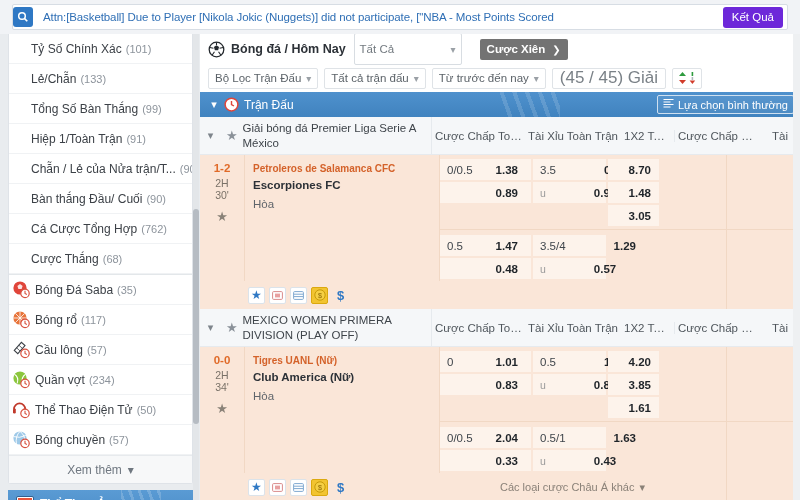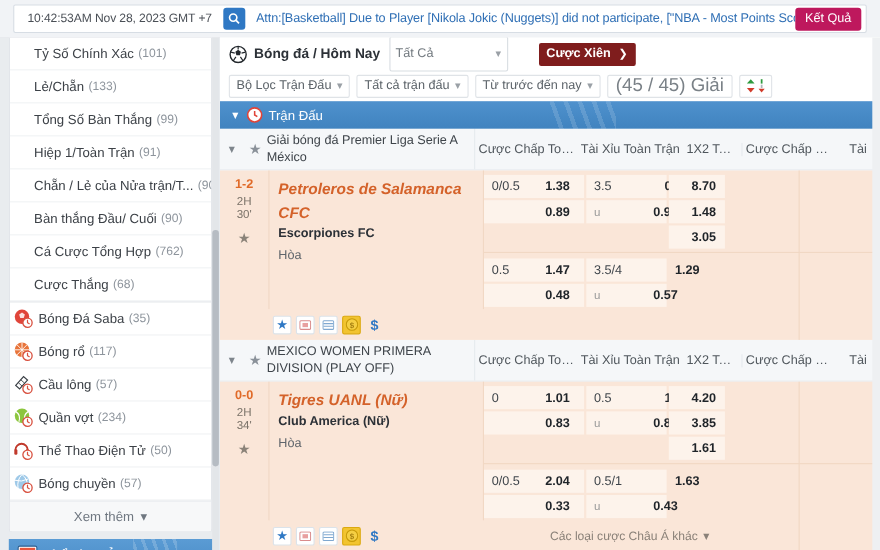--- a/index.html
+++ b/index.html
@@ -33,21 +33,21 @@
     display: flex; align-items: center; justify-content: center;
     flex: 0 0 auto; margin-right: 10px;
   }
   .search-btn svg { display:block; }
   .marquee {
     flex: 1 1 auto; overflow: hidden; white-space: nowrap;
     font-size: 11.5px; color: #2f6fb5; letter-spacing: -0.1px;
   }
   .result-btn {
     flex: 0 0 auto; margin-right: 4px;
-    background: #be185d; color: #fff; font-size: 11.5px;
+    background: #6d28d9; color: #fff; font-size: 11.5px;
     padding: 4px 9px 5px; border-radius: 3px; white-space: nowrap;
   }
 
   
   .sidebar {
     position: absolute; left: 0; top: 34px; width: 200px; height: 466px;
     background: #e9ecef; overflow: hidden;
   }
   .side-panel {
     position: absolute; left: 8px; top: 0; width: 185px;
@@ -117,21 +117,21 @@
   .ball-ico { width: 17px; height: 17px; margin-right: 6px; flex:0 0 auto; }
   .crumb-title { font-size: 12.5px; font-weight: bold; color: #2c3137; white-space: nowrap; }
   .mini-select {
     margin-left: 8px; width: 108px; height: 32px; background: #fff;
     border: 1px solid #d8dde2; border-radius: 2px;
     display: flex; align-items: center; padding: 0 5px;
     font-size: 11.5px; color: #72797f;
   }
   .mini-select .chev { margin-left: auto; color:#9aa0a6; font-size: 10px; }
   .parlay-btn {
-    margin-left: 28px; height: 21px; background: #7f1d1d; color:#fff;
+    margin-left: 18px; height: 21px; background: #737373; color:#fff;
     border-radius: 2px; font-size: 11.5px; font-weight: bold;
     display:flex; align-items:center; padding: 0 7px; white-space: nowrap;
   }
   .parlay-btn .arrow { margin-left: 7px; font-size: 10px; font-weight: normal; }
 
   .filterbar {
     height: 28px; display: flex; align-items: center; padding: 0 8px; gap: 6px;
     background: #fff;
   }
   .fpill {
@@ -198,21 +198,21 @@
   .match-top { display: flex; align-items: stretch; }
   .m-left { width: 44px; display:flex; flex-direction: column; align-items:center; padding-top: 7px; }
   .m-score { font-size: 11.5px; font-weight: bold; color: #e06a28; }
   .m-per { font-size: 10.5px; color: #7a7268; line-height: 1.25; margin-top: 3px; }
   .m-min { font-size: 10.5px; color: #7a7268; line-height: 1.1; }
   .m-star { color: #8a8278; font-size: 13px; margin-top: 7px; }
   .m-teams {
     width: 196px; padding: 6px 6px 6px 8px;
     border-left: 1px solid #f1d8c4; border-right: 1px solid #f1d8c4;
   }
-  .t-home { font-size: 14px; font-weight: bold; color: #d4622a; line-height: 1.55; font-style: italic; }
+  .t-home { font-size: 10px; font-weight: bold; color: #d4622a; line-height: 1.55; }
   .t-away { font-size: 11.5px; font-weight: bold; color: #2c3137; line-height: 1.55; }
   .t-draw { font-size: 11.5px; color: #5f656b; line-height: 1.8; }
 
   .odds-grid { flex: 1 1 auto; padding: 4px 0 0 0; }
   .odds-row { display: flex; height: 21px; margin-bottom: 2px; }
   .oc {
     display: flex; align-items: center; background: #fdf3eb;
     margin-right: 2px; height: 21px;
   }
   .oc.blank { background: transparent; }
@@ -250,21 +250,20 @@
   
   .main-scroll { position:absolute; right:0; top:0; width: 7px; height: 466px; background:#eef0f2; }
 </style>
 </head>
 <body>
 
 <div id="root">
 
   <div class="topbar">
     <div class="topbar-inner">
-      <div class="clock">10:42:53AM Nov 28, 2023 GMT +7</div>
       <div class="search-btn">
         <svg width="12" height="12" viewBox="0 0 12 12">
             <circle cx="5" cy="5" r="3.3" fill="none" stroke="#fff" stroke-width="1.5"></circle>
             <line x1="7.6" y1="7.6" x2="10.3" y2="10.3" stroke="#fff" stroke-width="1.6"></line>
           </svg>
       </div>
       <div class="marquee">Attn:[Basketball] Due to Player [Nikola Jokic (Nuggets)] did not participate, ["NBA - Most Points Scored</div>
       <div class="result-btn">Kết Quả</div>
     </div>
   </div>
@@ -433,20 +432,28 @@
     </div>
 
     <div class="blue-head">
       <div class="slash"></div>
       <div class="bh-chev">▾</div>
       <svg class="bh-clock" viewBox="0 0 16 16">
         <circle cx="8" cy="8" r="6.8" fill="#fff" stroke="#e0453a" stroke-width="1.6"></circle>
         <path d="M8 4.2 L8 8 L10.6 9.6" stroke="#e0453a" stroke-width="1.5" fill="none"></path>
       </svg>
       <div class="bh-title">Trận Đấu</div>
+      <div class="normal-sel">
+        <span class="nsico">
+          <svg width="11" height="11" viewBox="0 0 11 11">
+              <path d="M0.5 1.5 H10.5 M0.5 4 H7.5 M0.5 6.5 H10.5 M0.5 9 H7.5" stroke="#fff" stroke-width="1.1" fill="none"></path>
+            </svg>
+        </span>
+        <span>Lựa chọn bình thường</span>
+      </div>
     </div>
 
     <div id="leagues">
         <div class="league-head">
           <div class="lh-chev">▾</div>
           <div class="lh-star">★</div>
           <div class="lh-name">Giải bóng đá Premier Liga Serie A México</div>
           <div class="lh-cols">
             <div class="lh-col w1">Cược Chấp Toà...</div>
             <div class="lh-col w2">Tài Xỉu Toàn Trận</div>

